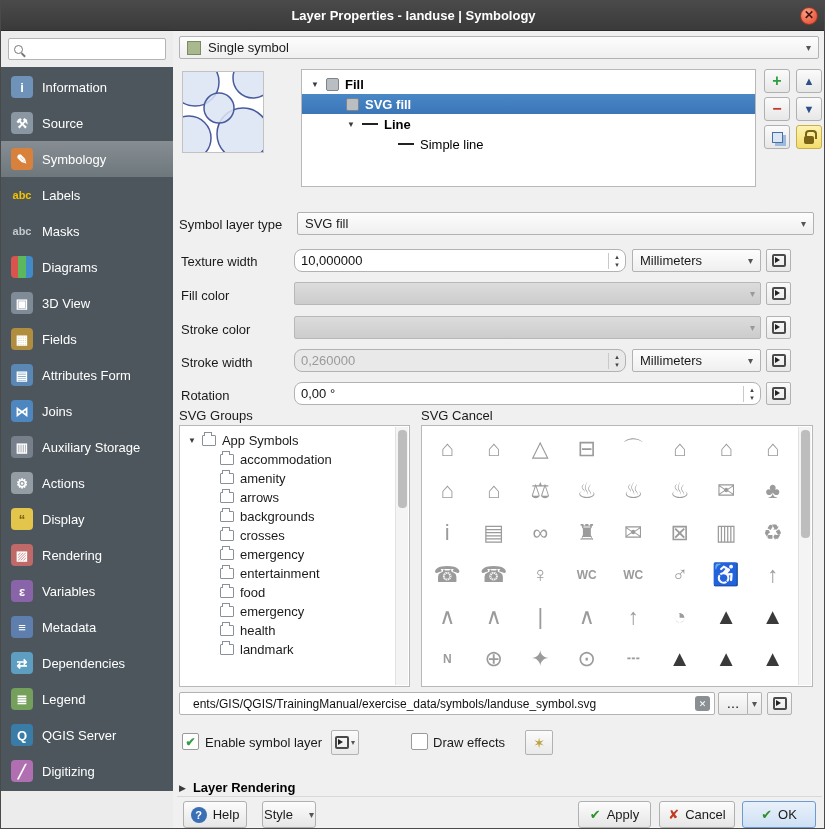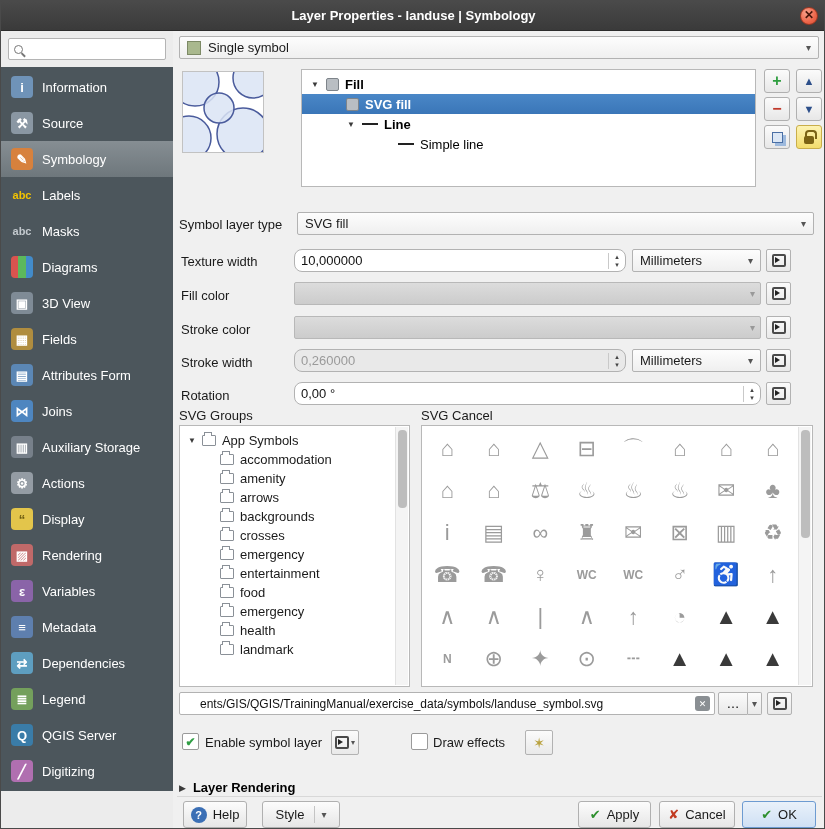--- a/index.html
+++ b/index.html
@@ -87,21 +87,21 @@
   .symgrid { position:absolute; left:2px; top:2px; right:16px; bottom:0; display:grid; grid-template-columns:repeat(8,1fr); grid-auto-rows:42px; }
   .cell { display:flex; align-items:center; justify-content:center; font-size:22px; color:#9b9b9b; }
   .cell.d { color:#3a3a3a; }
   .cell.sm { font-size:12px; font-weight:bold; }
   .vsb { position:absolute; top:1px; bottom:1px; right:1px; width:13px; background:#f4f4f4; border-left:1px solid #e2e2e2; }
   .vthumb { position:absolute; left:2px; width:9px; background:#bdbdbd; border-radius:4px; }
 
   
   .pathinput { position:absolute; left:178px; top:691px; width:536px; height:23px; background:#fff; border:1px solid #b2b2b2; border-radius:2px;
     display:flex; align-items:center; }
-  .pathinput input { border:none; outline:none; flex:1; font-size:12px; padding:0 20px; min-width:0; color:#111; background:transparent; }
+  .pathinput input { border:none; outline:none; flex:1; font-size:12px; padding:0 13px; min-width:0; color:#111; background:transparent; }
   .clear { width:15px; height:15px; background:#8a8f93; border-radius:3px; color:#fff; font-size:9px; display:flex; align-items:center; justify-content:center; margin-right:4px; flex:none; }
   .browse { position:absolute; left:717px; top:691px; width:30px; height:23px; background:linear-gradient(#fbfbfb,#e9e9e9);
     border:1px solid #b2b2b2; border-radius:2px 0 0 2px; display:flex; align-items:center; justify-content:center; font-size:13px; }
   .browsearrow { position:absolute; left:747px; top:691px; width:14px; height:23px; background:linear-gradient(#fbfbfb,#e9e9e9);
     border:1px solid #b2b2b2; border-left:none; border-radius:0 2px 2px 0; display:flex; align-items:center; justify-content:center; }
 
   
   .cb { position:absolute; width:17px; height:17px; background:#fff; border:1px solid #9a9a9a; border-radius:2px;
     display:flex; align-items:center; justify-content:center; font-size:12px; font-weight:bold; color:#2f9e44; }
   .cblabel { position:absolute; font-size:13px; color:#1a1a1a; }
@@ -491,21 +491,21 @@
     <span class="exp">▶</span>
     <b>Layer Rendering</b>
   </div>
 
   <div class="footsep"></div>
 
   <div class="btn" style="left:182px;width:64px;">
     <span class="helpicon">?</span>
     <span>Help</span>
   </div>
-  <div class="btn" style="left:261px;width:78px;">
+  <div class="btn" style="left:261px;width:54px;">
     <span>Style</span>
     <span class="sep"></span>
     <span class="chev" style="margin:0;">▾</span>
   </div>
   <div class="btn" style="left:577px;width:73px;">
     <span class="ckg">✔</span>
     <span>Apply</span>
   </div>
   <div class="btn" style="left:658px;width:76px;">
     <span class="ckr">✘</span>

